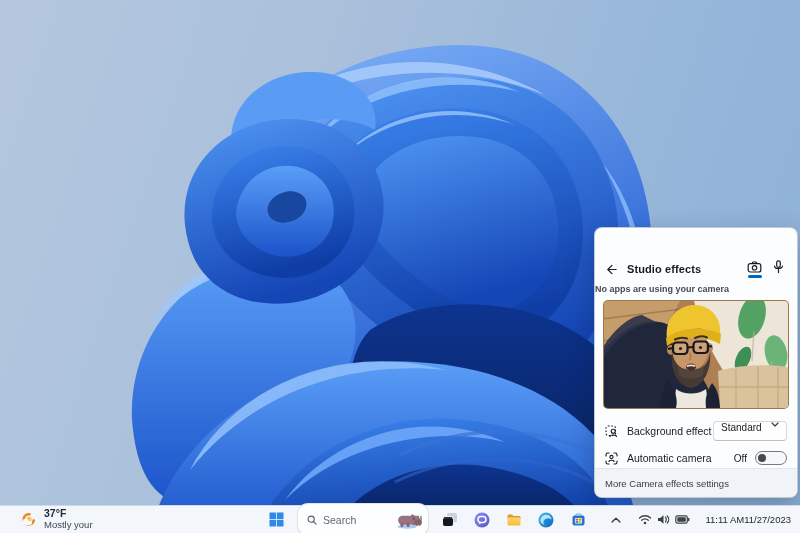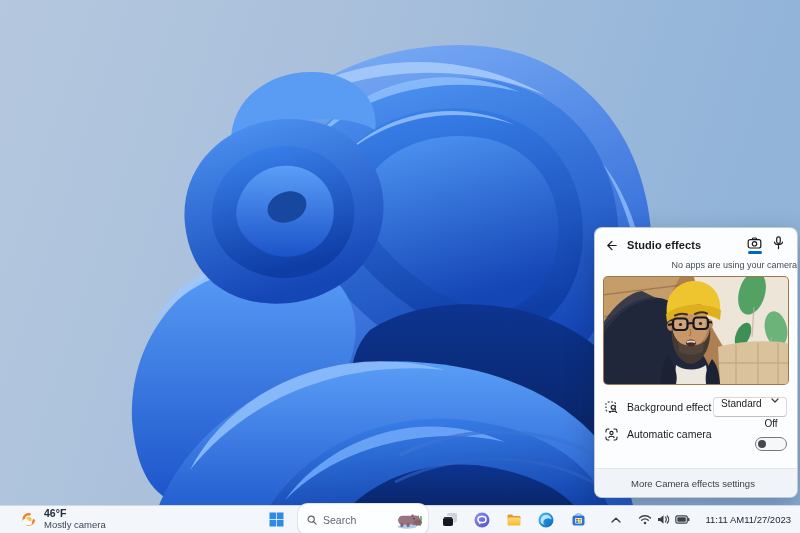--- a/index.html
+++ b/index.html
@@ -13,57 +13,57 @@
     position:absolute;inset:0;
     background:linear-gradient(108deg,#b4c7de 0%,#aac0db 35%,#97b7da 70%,#8db1d8 100%);
   }
   .bloom{position:absolute;inset:0;}
   
   .panel{
     position:absolute;left:594px;top:227px;width:204px;height:271px;
     background:#fbfdfe;border:1px solid rgba(90,105,125,.35);border-radius:8px;
     box-shadow:0 10px 28px rgba(10,25,55,.30);box-sizing:border-box;z-index:5;
   }
-  .panel-header{display:flex;align-items:center;padding:8px 12px 2px 10px;gap:9px;}
+  .panel-header{display:flex;align-items:center;padding:8px 12px 2px 10px;gap:9px;margin-top:24px;}
   .panel-title{font-size:11px;font-weight:700;color:#1b1b1b;letter-spacing:.1px;}
   .panel-spacer{flex:1;}
   .tab-btn{display:flex;flex-direction:column;align-items:center;cursor:pointer;}
   .tab-underline{width:14px;height:2.5px;border-radius:2px;margin-top:2px;background:transparent;}
   .tab-underline.active{background:#0067c0;}
-  .panel-status{font-size:9px;color:#454c55;text-align:right;margin:3px 0 6px;}
+  .panel-status{font-size:9px;color:#454c55;text-align:left;margin:3px 0 6px;font-weight:bold;}
   .preview{
     margin:0 8px;height:107px;border-radius:5px;overflow:hidden;position:relative;
     border:1px solid rgba(0,0,0,.07);background:#ad7f52;
   }
   .preview svg{display:block;}
   .rows{padding:9px 10px 0;}
   .row{display:flex;align-items:center;height:27px;}
   .row-icon{width:13px;height:13px;margin-right:9px;flex:none;}
   .row-label{flex:1;font-size:10.5px;color:#1b1b1b;}
   .dropdown{
     width:74px;height:20px;box-sizing:border-box;background:#fefefe;
     border:1px solid #d8d8dc;border-bottom-color:#bfbfc6;border-radius:4px;
     display:flex;justify-content:space-between;
     padding:0 7px;font-size:10px;color:#1b1b1b;cursor:pointer;
   }
-  .toggle-wrap{display:flex;align-items:center;gap:8px;flex-direction:column;}
+  .toggle-wrap{display:flex;align-items:center;gap:8px;}
   .toggle-state{font-size:10px;color:#1b1b1b;}
   .toggle{
     width:32px;height:14px;border-radius:8px;border:1px solid #77797e;
     background:#f6f7f9;position:relative;cursor:pointer;box-sizing:border-box;
   }
   .toggle-knob{
     position:absolute;left:2px;top:2px;width:8px;height:8px;border-radius:50%;background:#45494f;
   }
   .panel-footer{
     position:absolute;left:0;right:0;bottom:0;height:29px;background:#f0f3f7;
     border-top:1px solid #e2e6eb;border-radius:0 0 8px 8px;
     display:flex;align-items:center;padding-left:10px;box-sizing:border-box;
   }
-  .footer-link{font-size:9.5px;color:#3a3f46;cursor:pointer;margin-left:26px;}
+  .footer-link{font-size:9.5px;color:#3a3f46;cursor:pointer;}
   
   .taskbar{
     position:absolute;left:0;right:0;bottom:0;height:27px;background:#f3f6fb;
     border-top:1px solid rgba(120,140,170,.28);z-index:10;
   }
   .widget{
     position:absolute;left:14px;top:0;height:100%;display:flex;align-items:center;gap:7px;
     padding:0 6px;border-radius:4px;cursor:pointer;
   }
   .widget-text{display:flex;flex-direction:column;line-height:1.12;}
@@ -260,22 +260,22 @@
 <div class="taskbar">
 
   <div class="widget">
     <svg width="17" height="17" viewBox="0 0 17 17">
       <path d="M13.8,9.4 A5.1,5.1 0 1 1 9.5,3.3" fill="none" stroke="#e8862b" stroke-width="2.6" stroke-linecap="round"></path>
       <circle cx="9" cy="8.4" r="2.6" fill="#f6c64a"></circle>
       <circle cx="5.6" cy="10.8" r="3" fill="#f7f9fc"></circle>
       <ellipse cx="8.6" cy="12" rx="3.4" ry="2.2" fill="#f7f9fc"></ellipse>
     </svg>
     <span class="widget-text">
-      <span class="widget-temp">46°F</span>
-      <span class="widget-cond">Mostly camera</span>
+      <span class="widget-temp">37°F</span>
+      <span class="widget-cond">Mostly your</span>
     </span>
   </div>
 
   <div class="center-cluster">
     <div class="tb-btn">
       <svg width="15" height="15" viewBox="0 0 15 15">
         <rect x="0.5" y="0.5" width="6.6" height="6.6" fill="#2e8ae6"></rect>
         <rect x="7.9" y="0.5" width="6.6" height="6.6" fill="#2e8ae6"></rect>
         <rect x="0.5" y="7.9" width="6.6" height="6.6" fill="#2e8ae6"></rect>
         <rect x="7.9" y="7.9" width="6.6" height="6.6" fill="#2e8ae6"></rect>

